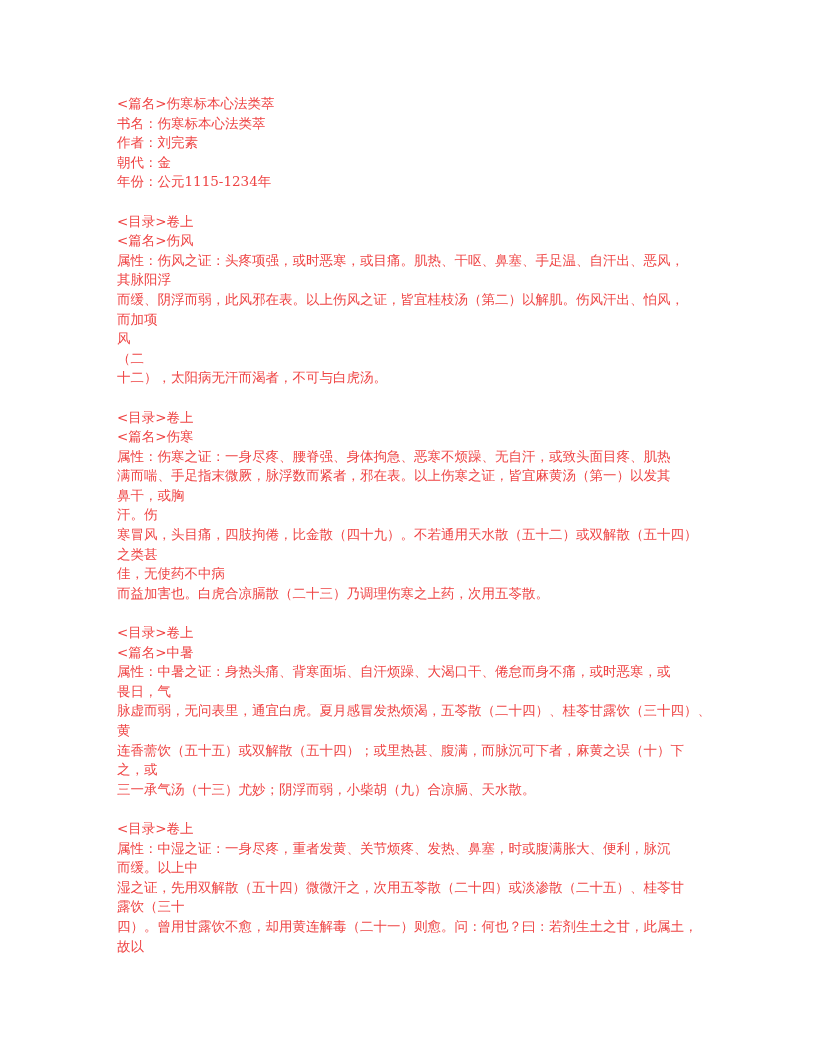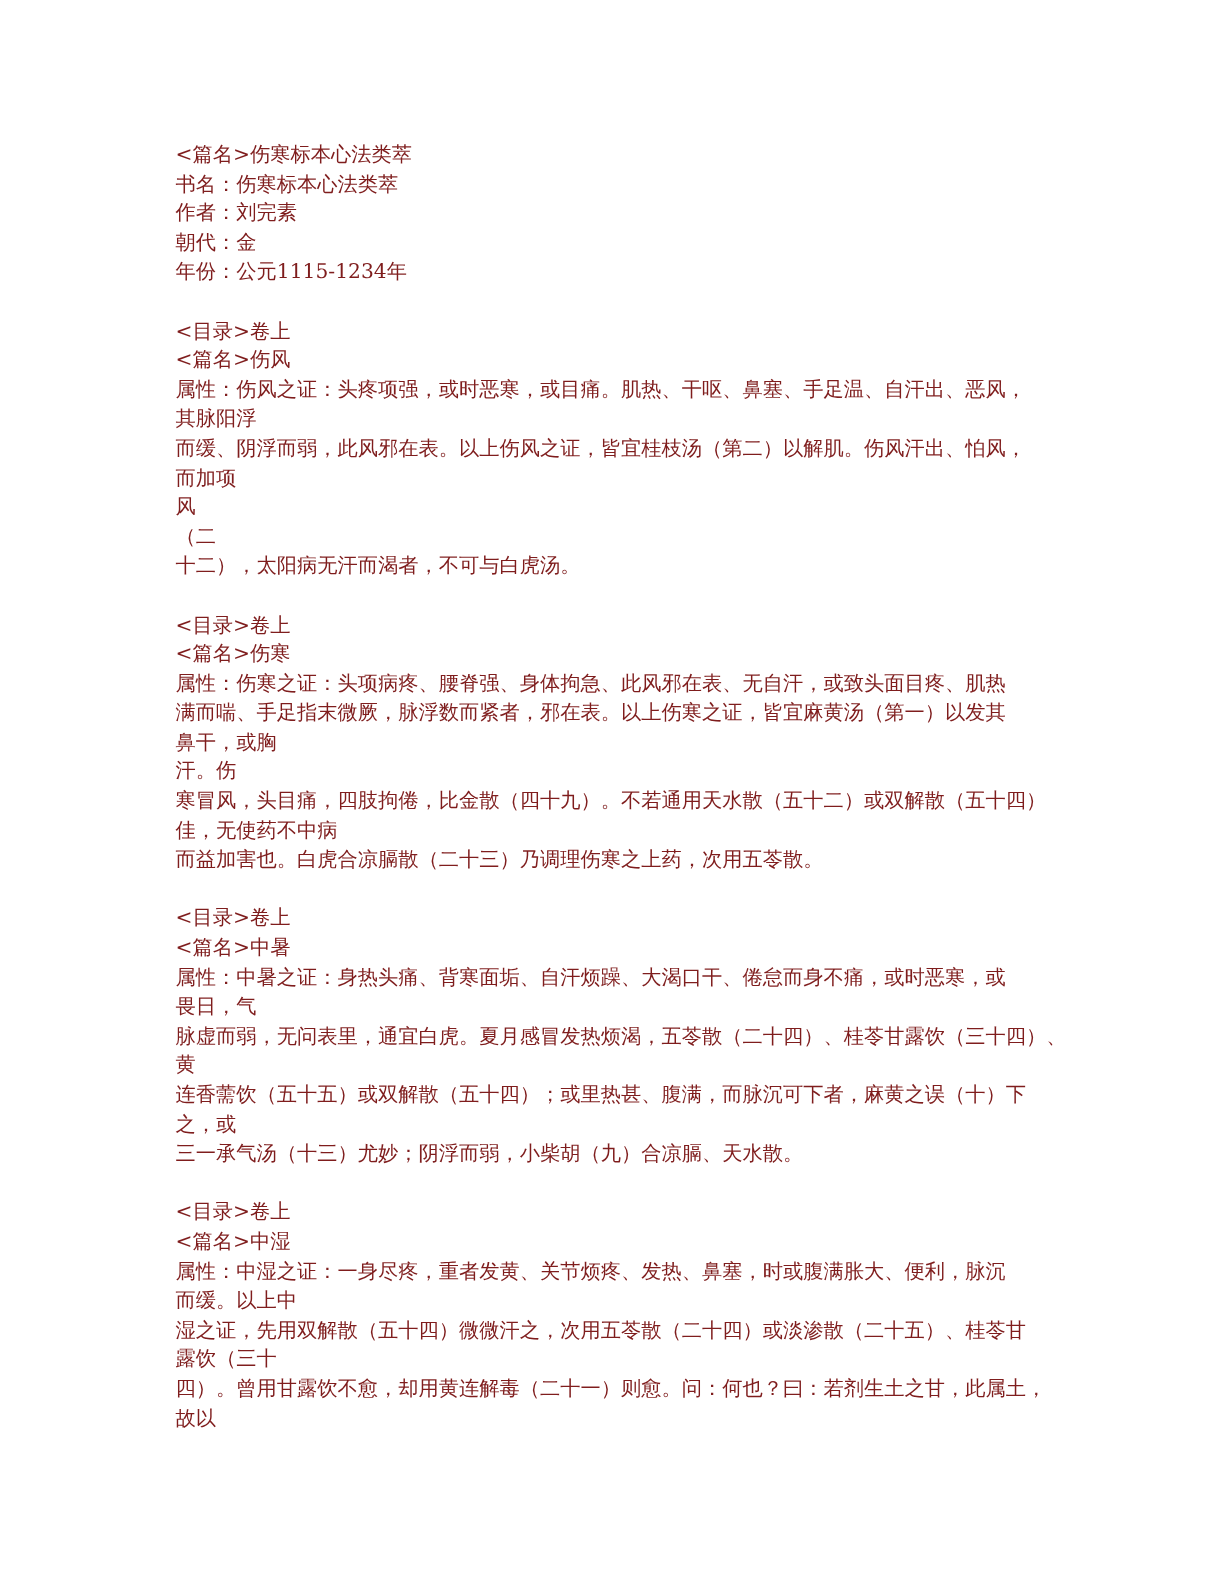--- a/index.html
+++ b/index.html
@@ -1,20 +1,20 @@
 <!DOCTYPE html>
 <html><head>
 <meta charset="utf-8">
 <style>
   html, body { margin: 0; padding: 0; background: #ffffff; }
   body { width: 816px; height: 1056px; position: relative; overflow: hidden; }
   .page {
     position: absolute; left: 117px; top: 94px; width: 590px;
     font-family: "DejaVu Serif", "Liberation Serif", serif;
-    font-size: 13.5px; line-height: 19.6px; color: #7f1d1d;
+    font-size: 13.5px; line-height: 19.6px; color: #ef4444;
   }
   .line { white-space: nowrap; height: 19.6px; }
   .blank { height: 19.6px; }
 </style>
 </head>
 <body>
 
 <div class="page">
   <div class="line">&lt;篇名&gt;伤寒标本心法类萃</div>
   <div class="line">书名：伤寒标本心法类萃</div>
@@ -32,46 +32,46 @@
     <div class="line">而加项</div>
     <div class="line">风</div>
     <div class="line">（二</div>
     <div class="line">十二），太阳病无汗而渴者，不可与白虎汤。</div>
   </div>
   <div class="blank"></div>
 
   <div>
     <div class="line">&lt;目录&gt;卷上</div>
     <div class="line">&lt;篇名&gt;伤寒</div>
-    <div class="line">属性：伤寒之证：头项病疼、腰脊强、身体拘急、此风邪在表、无自汗，或致头面目疼、肌热</div>
+    <div class="line">属性：伤寒之证：一身尽疼、腰脊强、身体拘急、恶寒不烦躁、无自汗，或致头面目疼、肌热</div>
     <div class="line">满而喘、手足指末微厥，脉浮数而紧者，邪在表。以上伤寒之证，皆宜麻黄汤（第一）以发其</div>
     <div class="line">鼻干，或胸</div>
     <div class="line">汗。伤</div>
     <div class="line">寒冒风，头目痛，四肢拘倦，比金散（四十九）。不若通用天水散（五十二）或双解散（五十四）</div>
+    <div class="line">之类甚</div>
     <div class="line">佳，无使药不中病</div>
     <div class="line">而益加害也。白虎合凉膈散（二十三）乃调理伤寒之上药，次用五苓散。</div>
   </div>
   <div class="blank"></div>
 
   <div>
     <div class="line">&lt;目录&gt;卷上</div>
     <div class="line">&lt;篇名&gt;中暑</div>
     <div class="line">属性：中暑之证：身热头痛、背寒面垢、自汗烦躁、大渴口干、倦怠而身不痛，或时恶寒，或</div>
     <div class="line">畏日，气</div>
     <div class="line">脉虚而弱，无问表里，通宜白虎。夏月感冒发热烦渴，五苓散（二十四）、桂苓甘露饮（三十四）、</div>
     <div class="line">黄</div>
     <div class="line">连香薷饮（五十五）或双解散（五十四）；或里热甚、腹满，而脉沉可下者，麻黄之误（十）下</div>
     <div class="line">之，或</div>
     <div class="line">三一承气汤（十三）尤妙；阴浮而弱，小柴胡（九）合凉膈、天水散。</div>
   </div>
   <div class="blank"></div>
 
   <div>
     <div class="line">&lt;目录&gt;卷上</div>
-    <div class="line">&lt;篇名&gt;中湿</div>
     <div class="line">属性：中湿之证：一身尽疼，重者发黄、关节烦疼、发热、鼻塞，时或腹满胀大、便利，脉沉</div>
     <div class="line">而缓。以上中</div>
     <div class="line">湿之证，先用双解散（五十四）微微汗之，次用五苓散（二十四）或淡渗散（二十五）、桂苓甘</div>
     <div class="line">露饮（三十</div>
     <div class="line">四）。曾用甘露饮不愈，却用黄连解毒（二十一）则愈。问：何也？曰：若剂生土之甘，此属土，</div>
     <div class="line">故以</div>
   </div>
 </div>
 
 </body></html>

